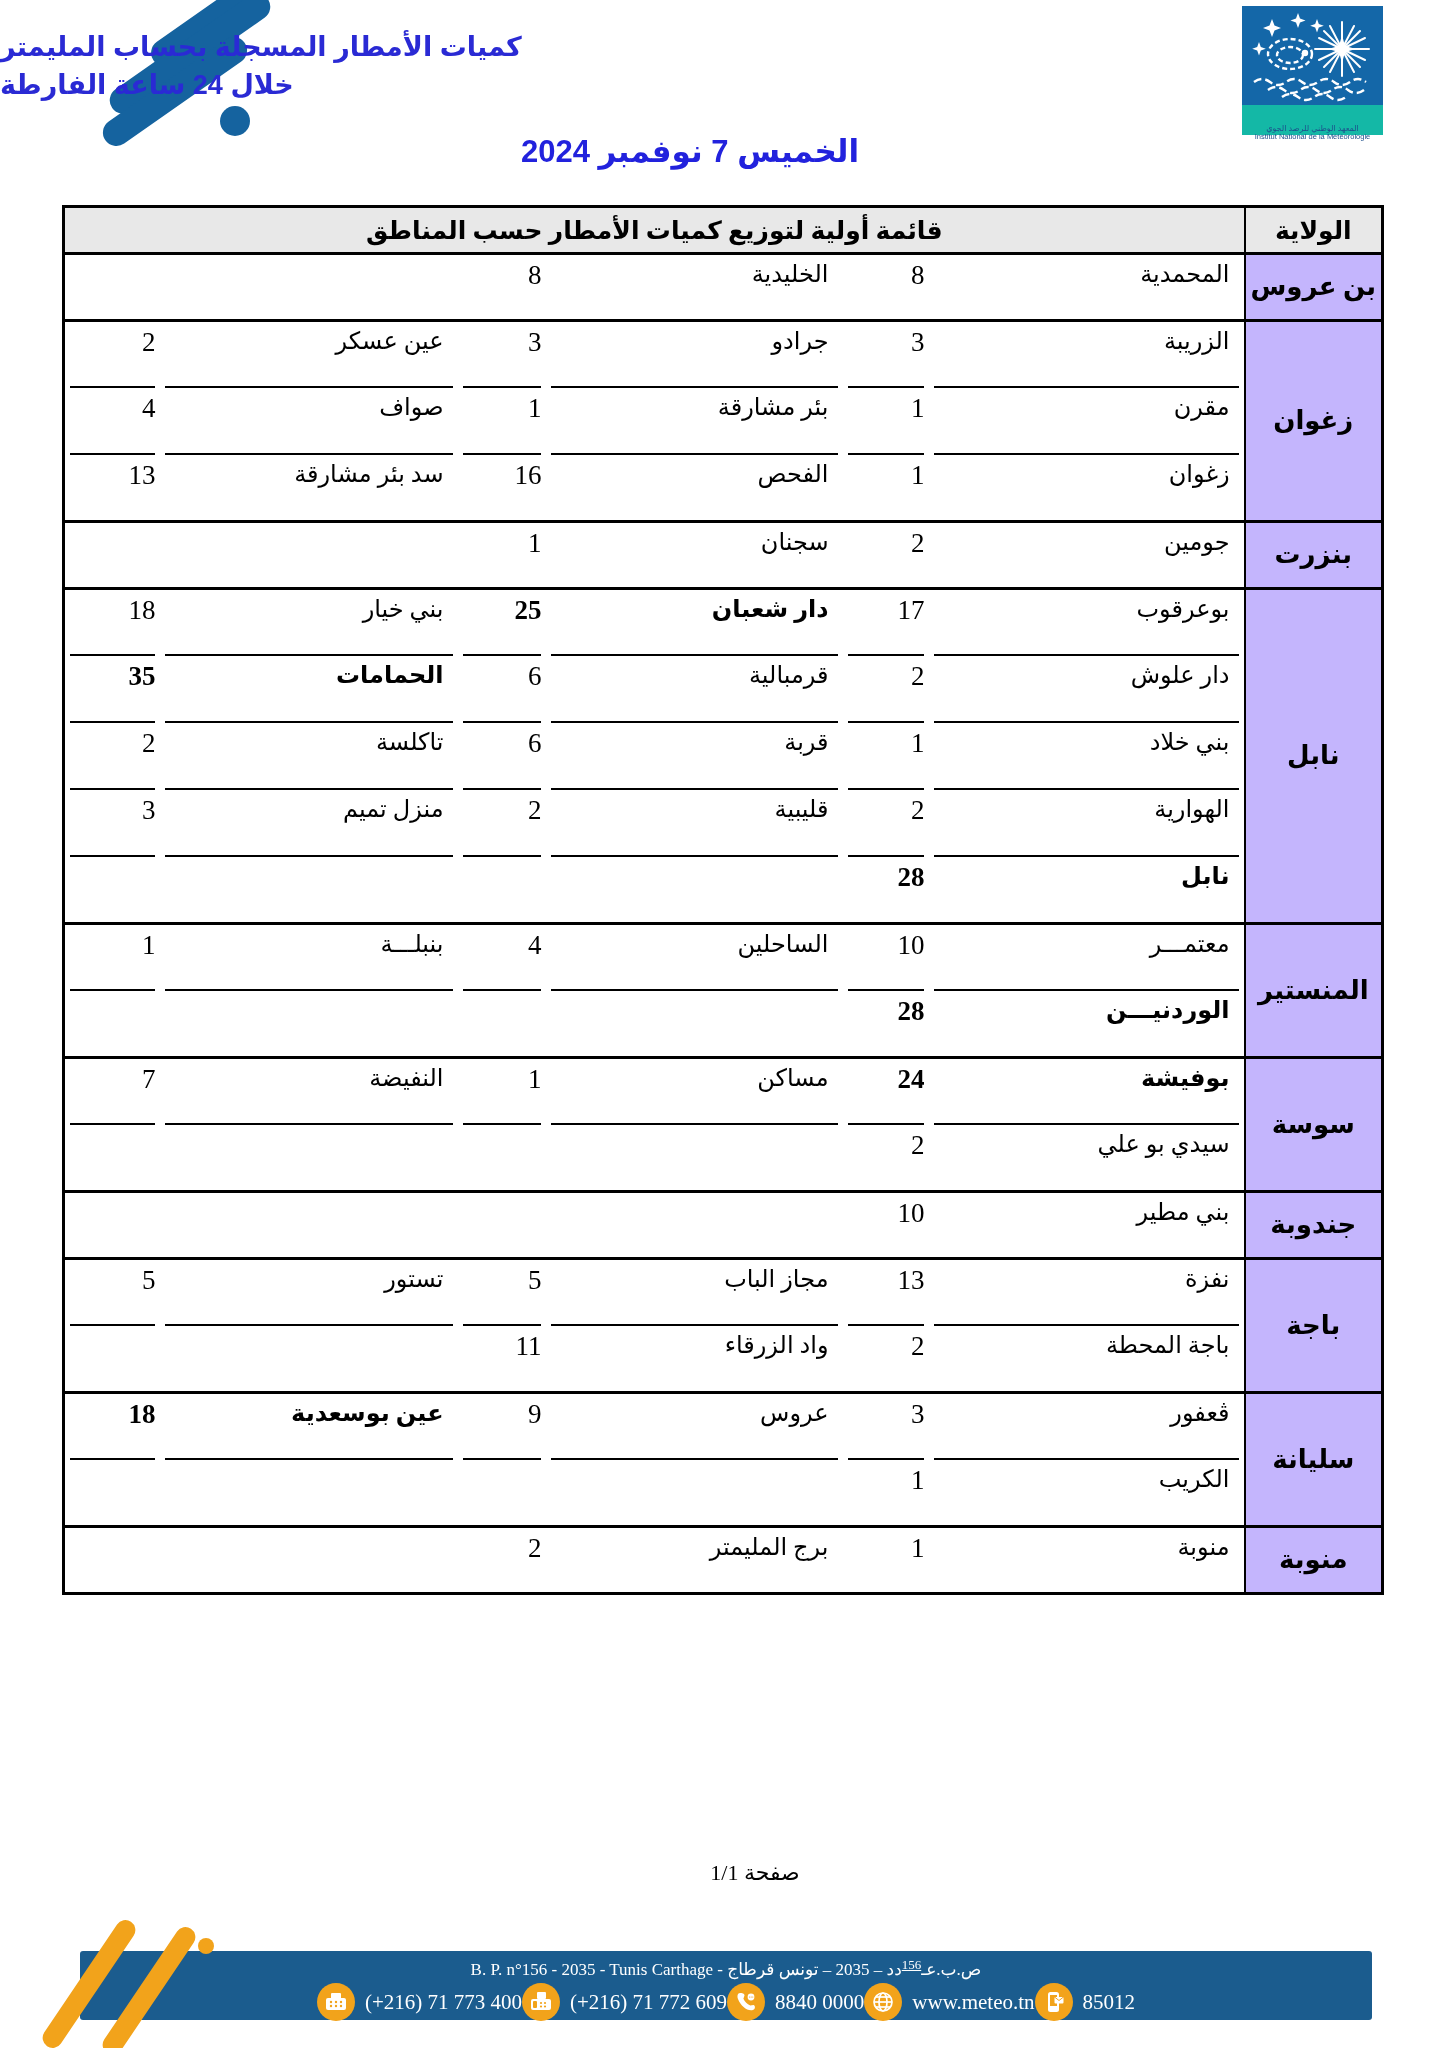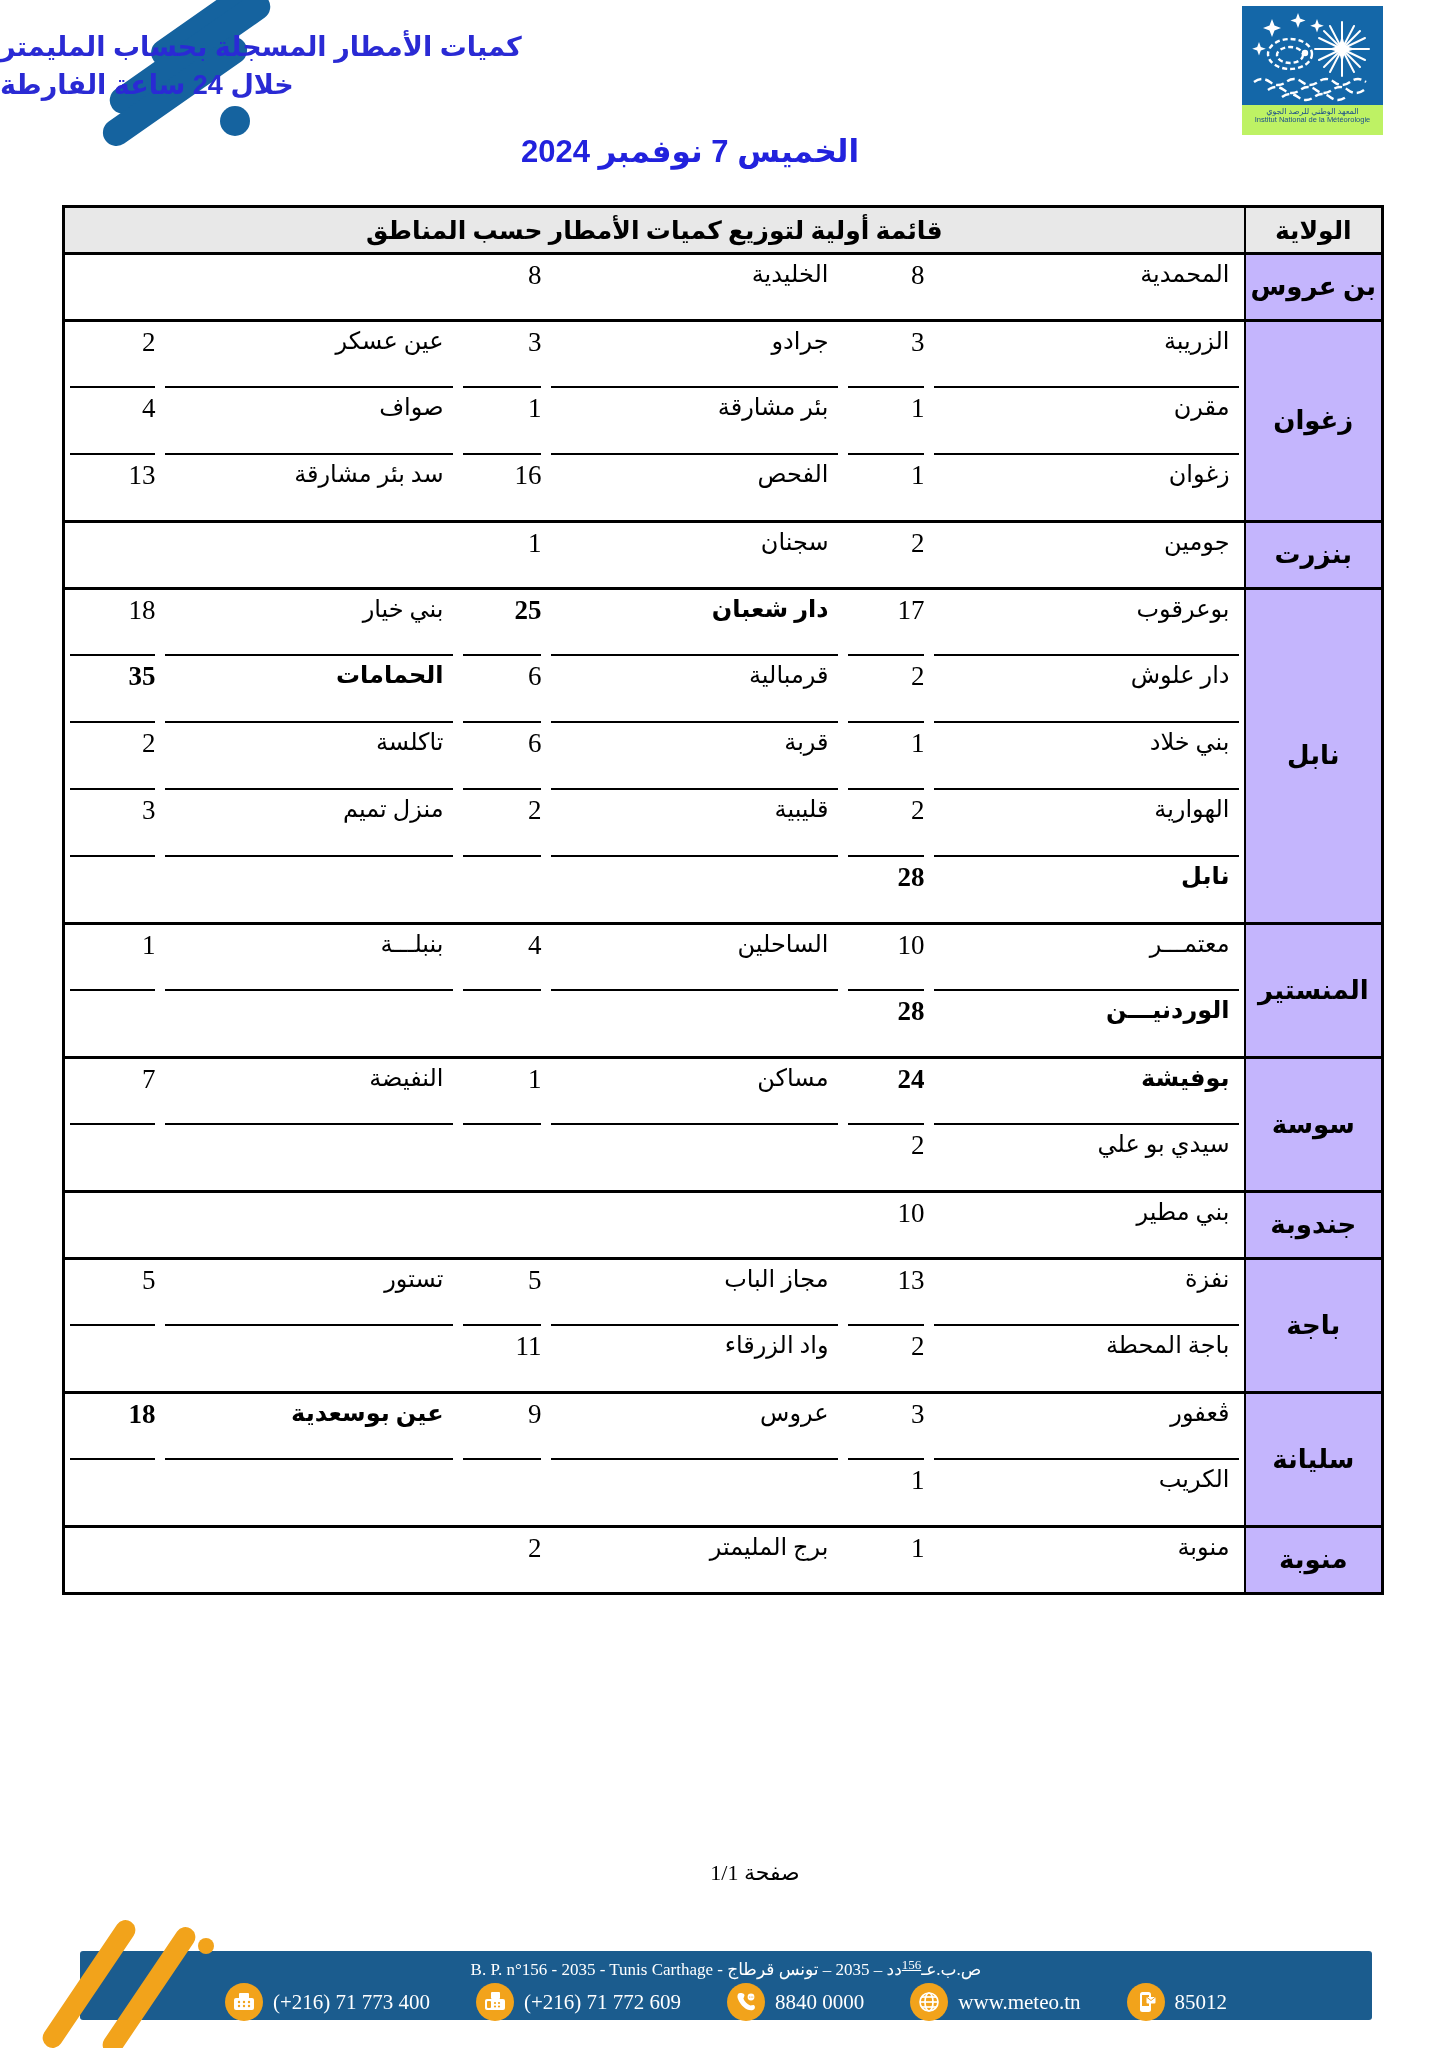--- a/index.html
+++ b/index.html
@@ -18,23 +18,23 @@
   .title-block{position:absolute;left:0;top:28px;width:1380px;text-align:left;
                color:#2a2ad4;font-family:"Liberation Sans","DejaVu Sans",sans-serif;
                font-weight:bold;font-size:27px;line-height:38px;}
   .date-line{position:absolute;left:0;top:133px;width:1380px;text-align:center;
              color:#2222dd;font-family:"Liberation Sans","DejaVu Sans",sans-serif;
              font-weight:bold;font-size:31px;}
 
   
   .emblem{position:absolute;left:1242px;top:6px;width:141px;}
   .emblem svg{display:block;}
-  .emblem-band{background:#bef264;width:141px;height:30px;text-align:center;
+  .emblem-band{background:#14b8a6;width:141px;height:30px;text-align:center;
                color:#1d4f8c;font-family:"Liberation Sans","DejaVu Sans",sans-serif;
-               line-height:1.15;padding-top:2px;box-sizing:border-box;}
+               line-height:1.15;padding-top:19px;box-sizing:border-box;}
   .emblem-band .ar{font-size:8px;display:block;}
   .emblem-band .fr{font-size:7.5px;display:block;}
 
   
   table.rain{position:absolute;left:62px;top:205px;width:1319px;border-collapse:collapse;
              table-layout:fixed;border:3px solid #000;}
   table.rain th,table.rain td{margin:0;overflow:hidden;white-space:nowrap;}
   thead th{background:#e8e8e8;height:42px;font-size:25px;font-weight:bold;
            text-align:center;vertical-align:middle;border-bottom:3px solid #000;}
   th.gov-h{border-left:2px solid #000;}
@@ -52,21 +52,21 @@
   
   .page-number{position:absolute;left:0;top:1860px;width:1510px;text-align:center;
                font-size:22px;color:#000;}
 
   
   .footer-bar{position:absolute;left:80px;top:1951px;width:1292px;height:69px;
               background:#1b5c8e;border-radius:3px;color:#fff;
               font-family:Liberation Serif, serif;}
   .address{margin-top:6px;text-align:center;font-size:17px;direction:rtl;}
   .address .num156{font-size:13px;vertical-align:6px;text-decoration:underline;}
-  .contacts{margin-top:3px;display:flex;justify-content:center;align-items:center;gap:46px;direction:ltr;}
+  .contacts{margin-top:3px;display:flex;justify-content:center;align-items:center;direction:ltr;}
   .contact{display:flex;align-items:center;gap:10px;font-size:21px;}
   .cicon{width:38px;height:38px;border-radius:50%;background:#f2a31b;display:flex;
          align-items:center;justify-content:center;flex:0 0 auto;}
   .cicon svg{display:block;}
   .fstripe{position:absolute;background:#f2a31b;height:20px;border-radius:10px;z-index:3;}
   .fs1{left:14px;top:1974px;width:150px;transform:rotate(-56deg);}
   .fs2{left:74px;top:1981px;width:150px;transform:rotate(-56deg);}
   .fdot{position:absolute;left:198px;top:1938px;width:16px;height:16px;border-radius:50%;
         background:#f2a31b;z-index:3;}
 </style>

